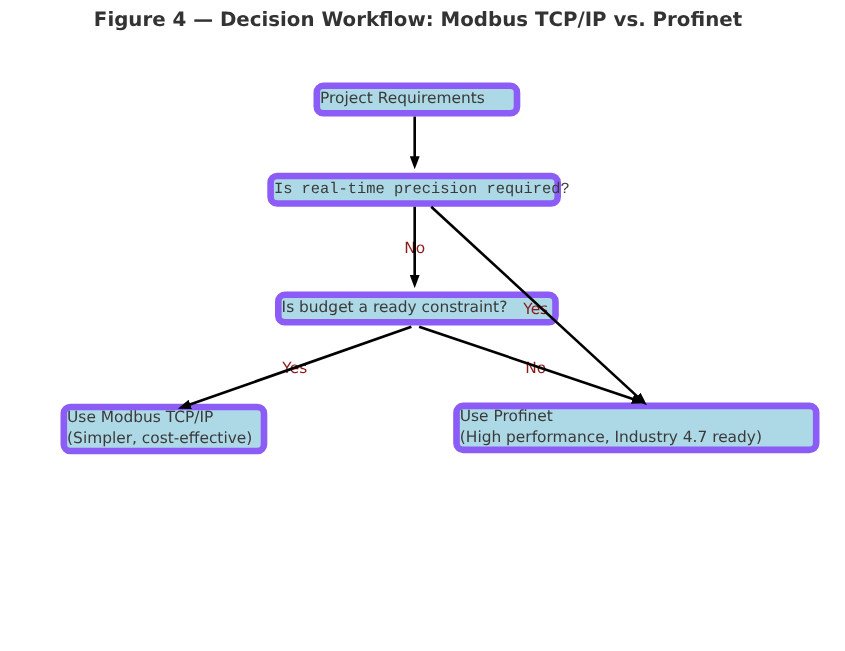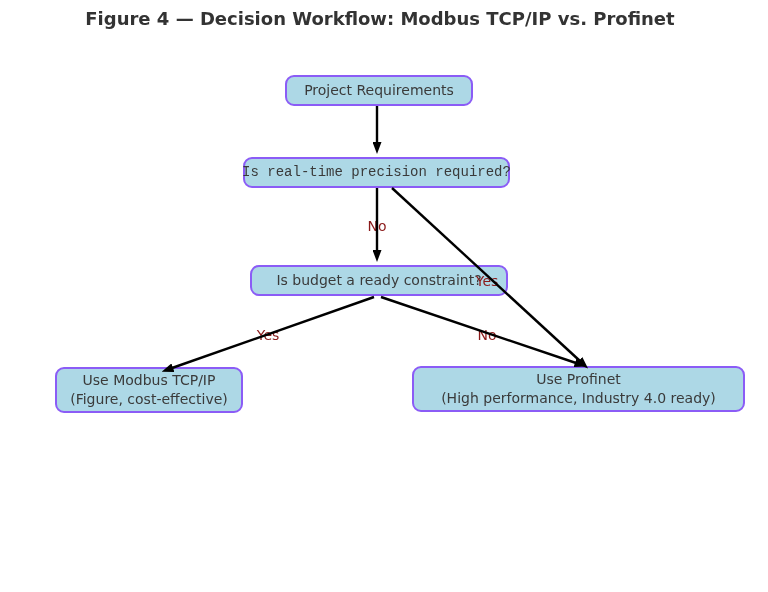--- a/index.html
+++ b/index.html
@@ -24,25 +24,25 @@
     font-size: 18px;
     font-weight: bold;
     color: #333333;
     letter-spacing: 0px;
     z-index: 1;
   }
   .node {
     position: absolute;
     box-sizing: border-box;
     background: #ADD8E6;
-    border: 2px solid #8b5cf6;
+    border: 6px solid #8b5cf6;
     border-radius: 9px;
     display: flex;
     flex-direction: column;
-    align-items: center;
+    align-items: flex-start;
     justify-content: center;
     font-size: 14px;
     line-height: 19px;
     color: #3A3A3A;
     text-align: center;
     white-space: nowrap;
     z-index: 1;
   }
   .node-project  { left: 285px; top: 75px;  width: 188px; height: 31px; }
   .node-realtime { left: 243px; top: 157px; width: 267px; height: 31px; font-family: Liberation Mono, monospace; }
@@ -88,26 +88,26 @@
   <div class="node node-realtime">
     <span>Is real-time precision required?</span>
   </div>
 
   <div class="node node-budget">
     <span>Is budget a ready constraint?</span>
   </div>
 
   <div class="node node-modbus">
     <span>Use Modbus TCP/IP</span>
-    <span>(Figure, cost-effective)</span>
+    <span>(Simpler, cost-effective)</span>
   </div>
 
   <div class="node node-profinet">
     <span>Use Profinet</span>
-    <span>(High performance, Industry 4.0 ready)</span>
+    <span>(High performance, Industry 4.7 ready)</span>
   </div>
 
   <span class="edge-label lbl-no-1">No</span>
 
   <span class="edge-label lbl-yes-1">Yes</span>
 
   <span class="edge-label lbl-yes-2">Yes</span>
 
   <span class="edge-label lbl-no-2">No</span>
 

